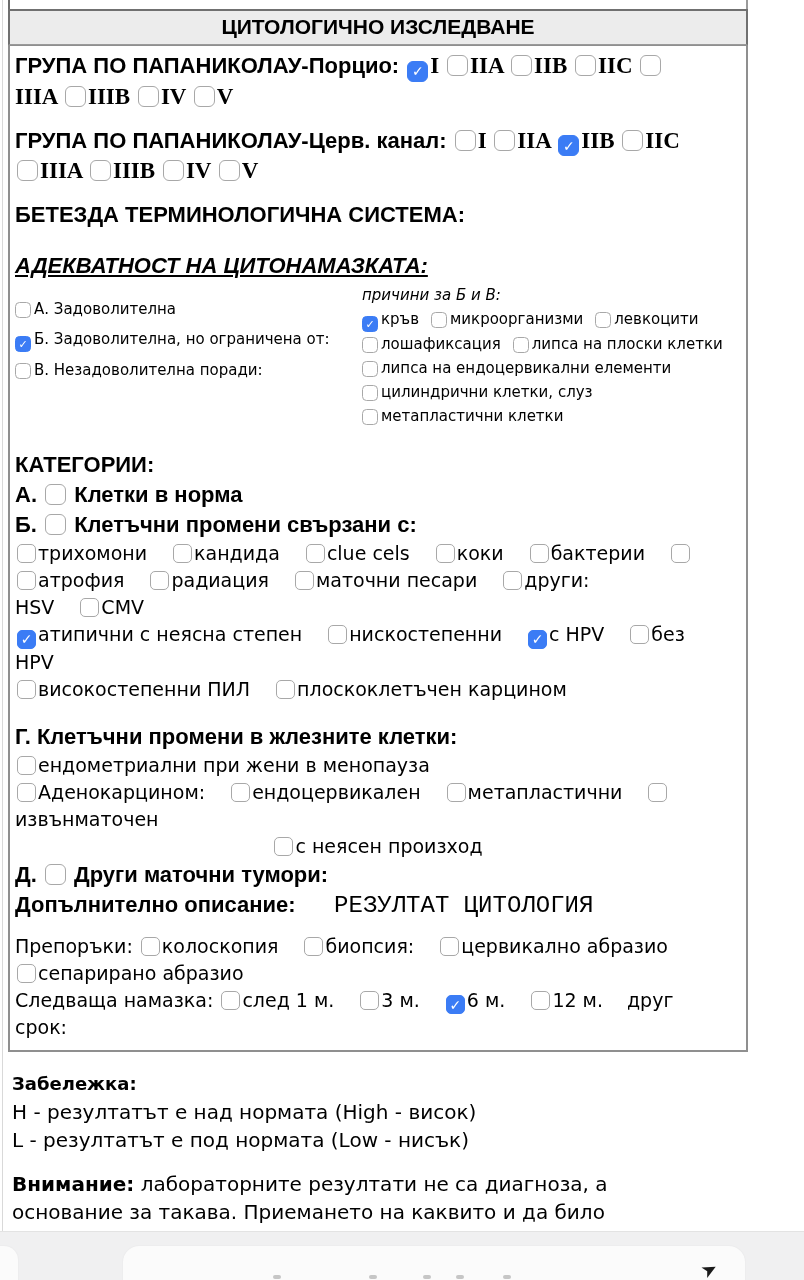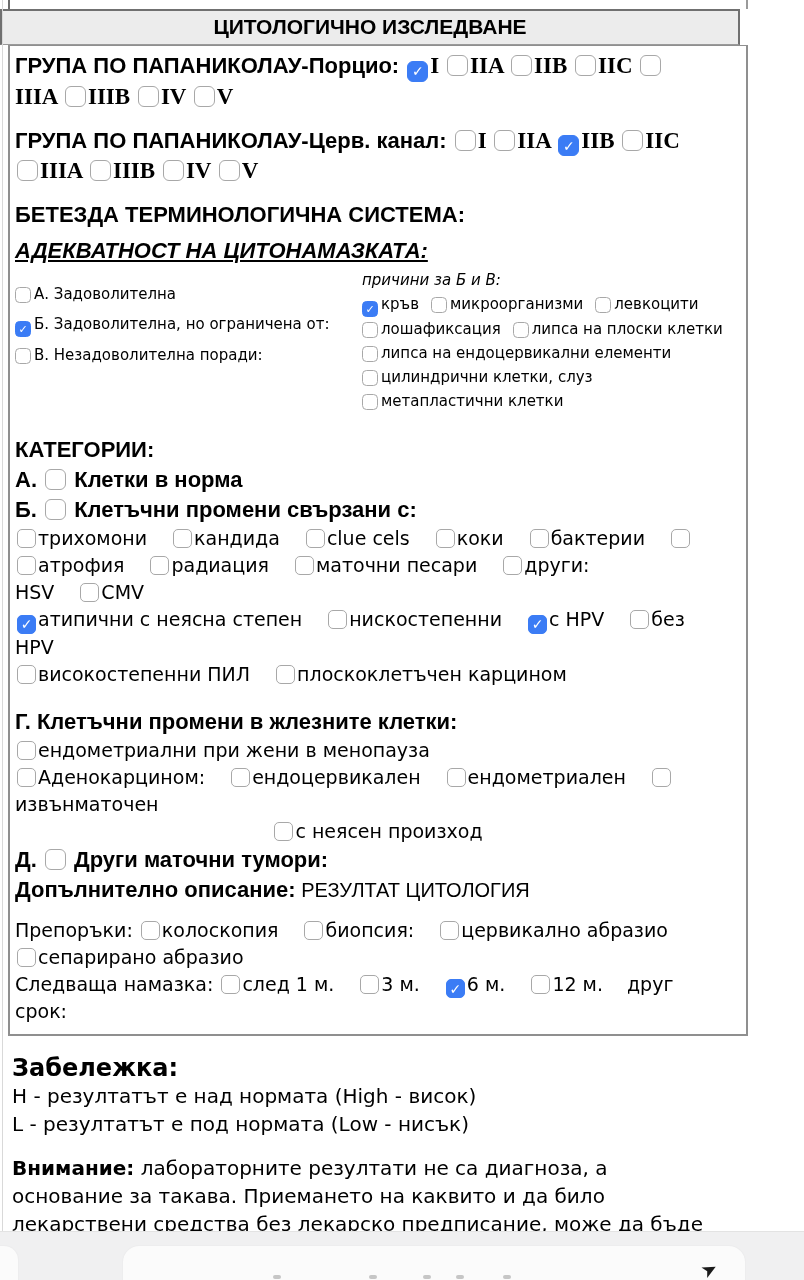--- a/index.html
+++ b/index.html
@@ -2,39 +2,39 @@
 <html><head>
 <meta charset="utf-8">
 <style>
   html,body{margin:0;padding:0;}
   body{width:804px;height:1280px;position:relative;overflow:hidden;background:#fff;color:#000;}
   .edge{position:absolute;left:2px;top:0;height:1232px;width:1px;background:#d9d9d9;}
   
   .stub{margin-left:8px;width:740px;height:9px;box-sizing:border-box;
         border-left:2px solid #6b6b6b;border-right:2px solid #9a9a9a;}
   
-  .titlebar{width:740px;box-sizing:border-box;background:#ececec;
+  .titlebar{margin-left:8px;width:740px;box-sizing:border-box;background:#ececec;
             border:2px solid #707070;border-bottom:1px solid #9a9a9a;
             text-align:center;padding:4px 0 5px 0;
             font-family:"Liberation Sans",sans-serif;font-weight:bold;font-size:21px;}
   
   .formbox{margin-left:8px;width:740px;box-sizing:border-box;background:#fff;
            border:2px solid #8f8f8f;border-top:1px solid #8f8f8f;
            padding:5px 6px 9px 5px;}
   .r{font-family:"DejaVu Sans",sans-serif;}
   .h{font-size:22px;line-height:30px;font-family:"Liberation Sans",sans-serif;}
   .t{font-size:19px;line-height:27px;}
   .s{font-size:15px;line-height:24px;}
   .b{font-weight:bold;}
   .i{font-style:italic;}
   .u{text-decoration:underline;}
   .sf{font-family:"Liberation Serif",serif;font-weight:bold;font-size:23px;}
-  .n{font-family:Liberation Sans, sans-serif;font-size:20px;font-weight:normal;}
+  .n{font-family:Liberation Mono, monospace;font-size:24px;font-weight:normal;margin-left:24px;}
   .ctr{text-align:center;}
-  .m6{margin-top:6px}.m10{margin-top:22px}.m12{margin-top:12px}
+  .m6{margin-top:21px}.m10{margin-top:22px}.m12{margin-top:12px}
   .m14{margin-top:14px}.m19{margin-top:19px}.m22{margin-top:22px}
   
   .cb{display:inline-flex;align-items:center;justify-content:center;
       width:19px;height:19px;box-sizing:border-box;border:1.5px solid #a8a8a8;
       border-radius:5px;background:#fff;vertical-align:-3px;margin:0 2px;}
   .h .cb{width:21px;height:21px;border-radius:6px;vertical-align:-3px;}
   .s .cb{width:16px;height:16px;border-radius:4.5px;vertical-align:-3.5px;margin:0 3px 0 0;}
   .cb.on{background:#3b7cf5;border-color:#3b7cf5;}
   .tick{color:#fff;font-weight:bold;font-size:14px;line-height:1;
         font-family:"DejaVu Sans",sans-serif;}
@@ -42,21 +42,21 @@
   .sp{display:inline-block;width:24px;}
   .s .sp{width:12px;}
   
   .adq{display:flex;margin-top:2px;}
   .adq-left{width:347px;padding-top:8px;}
   .adq-left .r{margin-top:6px;}
   .adq-right{flex:1;}
   
   .notes{margin:18px 0 0 12px;width:706px;
          font-family:"DejaVu Sans",sans-serif;font-size:20px;line-height:28px;}
-  .nt{font-size:24px;font-weight:bold;}
+  .nt{font-size:18px;font-weight:bold;}
   .nw{margin-top:16px;}
   
   .bar{position:absolute;left:0;bottom:0;width:804px;height:48px;
        background:#f0f0f1;border-top:1px solid #e3e3e3;}
   .card{position:absolute;left:123px;top:14px;width:622px;height:60px;
         background:#fbfbfb;border-radius:16px;box-shadow:0 0 2px rgba(0,0,0,0.06);}
   .card-stub{position:absolute;left:-28px;top:14px;width:46px;height:60px;
         background:#fbfbfb;border-radius:14px;box-shadow:0 0 2px rgba(0,0,0,0.06);}
   .arrow{position:absolute;left:578px;top:12px;font-size:19px;color:#1a1a1a;
          display:inline-block;transform:rotate(-28deg);font-family:"DejaVu Sans",sans-serif;}
@@ -115,21 +115,21 @@
       <div class="r t"><span class="tx ">HSV</span><span class="sp"></span><span class="cb"></span><span class="tx ">CMV</span></div>
       <div class="r t"><span class="cb on">
           <span class="tick">✓</span>
         </span><span class="tx ">атипични с неясна степен</span><span class="sp"></span><span class="cb"></span><span class="tx ">нискостепенни</span><span class="sp"></span><span class="cb on">
           <span class="tick">✓</span>
         </span><span class="tx ">с HPV</span><span class="sp"></span><span class="cb"></span><span class="tx ">без</span></div>
       <div class="r t"><span class="tx ">HPV</span></div>
       <div class="r t"><span class="cb"></span><span class="tx ">високостепенни ПИЛ</span><span class="sp"></span><span class="cb"></span><span class="tx ">плоскоклетъчен карцином</span></div>
       <div class="r h m19"><span class="tx b">Г. Клетъчни промени в жлезните клетки:</span></div>
       <div class="r t"><span class="cb"></span><span class="tx ">ендометриални при жени в менопауза</span></div>
-      <div class="r t"><span class="cb"></span><span class="tx ">Аденокарцином:</span><span class="sp"></span><span class="cb"></span><span class="tx ">ендоцервикален</span><span class="sp"></span><span class="cb"></span><span class="tx ">ендометриален</span><span class="sp"></span><span class="cb"></span></div>
+      <div class="r t"><span class="cb"></span><span class="tx ">Аденокарцином:</span><span class="sp"></span><span class="cb"></span><span class="tx ">ендоцервикален</span><span class="sp"></span><span class="cb"></span><span class="tx ">метапластични</span><span class="sp"></span><span class="cb"></span></div>
       <div class="r t"><span class="tx ">извънматочен</span></div>
       <div class="r t ctr"><span class="cb"></span><span class="tx ">с неясен произход</span></div>
       <div class="r h"><span class="tx b">Д. </span><span class="cb"></span><span class="tx b"> Други маточни тумори:</span></div>
       <div class="r h"><span class="tx b">Допълнително описание:</span><span class="tx n"> РЕЗУЛТАТ ЦИТОЛОГИЯ</span></div>
       <div class="r t m12"><span class="tx ">Препоръки: </span><span class="cb"></span><span class="tx ">колоскопия</span><span class="sp"></span><span class="cb"></span><span class="tx ">биопсия:</span><span class="sp"></span><span class="cb"></span><span class="tx ">цервикално абразио</span></div>
       <div class="r t"><span class="cb"></span><span class="tx ">сепарирано абразио</span></div>
       <div class="r t"><span class="tx ">Следваща намазка: </span><span class="cb"></span><span class="tx ">след 1 м.</span><span class="sp"></span><span class="cb"></span><span class="tx ">3 м.</span><span class="sp"></span><span class="cb on">
           <span class="tick">✓</span>
         </span><span class="tx ">6 м.</span><span class="sp"></span><span class="cb"></span><span class="tx ">12 м.</span><span class="sp"></span><span class="tx ">друг</span></div>
       <div class="r t"><span class="tx ">срок:</span></div>

